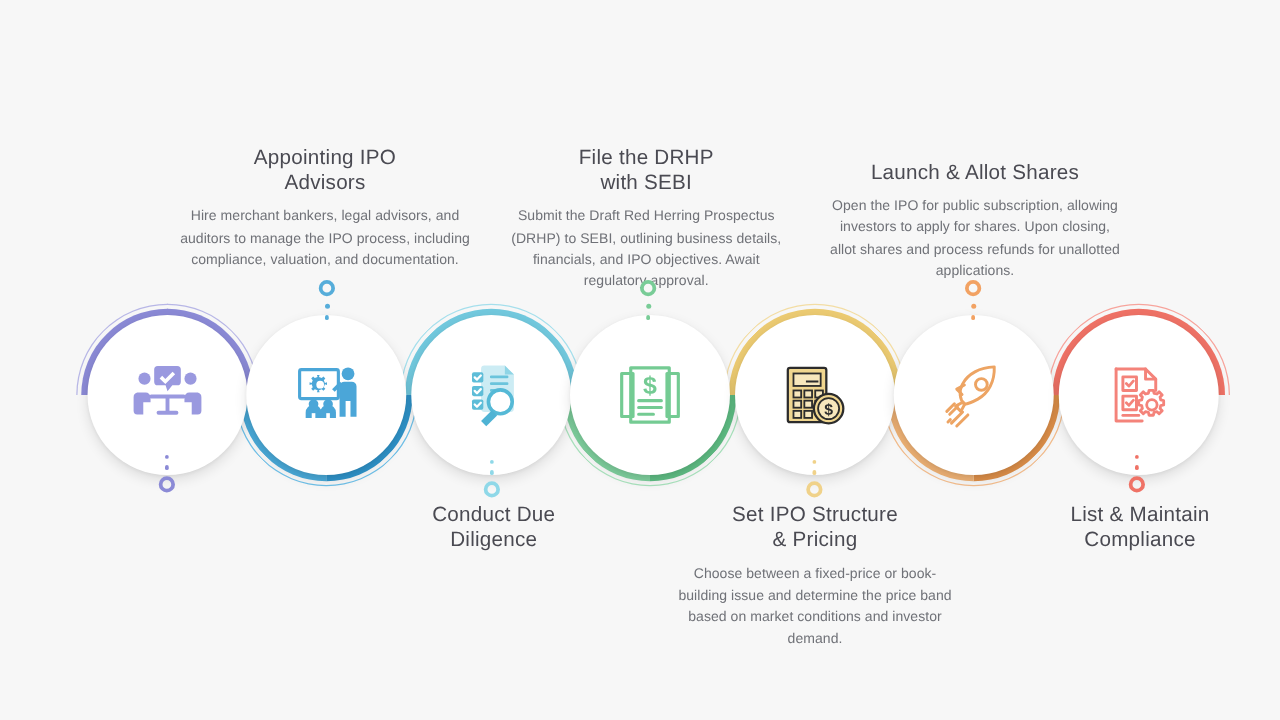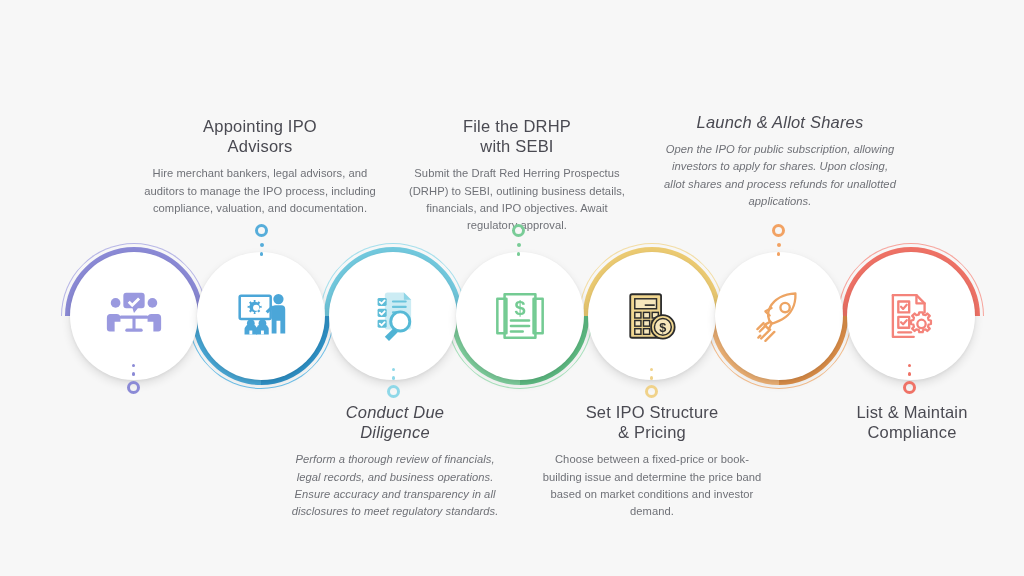--- a/index.html
+++ b/index.html
@@ -88,29 +88,28 @@
   <div class="block" style="left:141px;top:116px;width:238px;">
     <h3><span>Appointing IPO</span><br><span>Advisors</span></h3>
     <p>Hire merchant bankers, legal advisors, and auditors to manage the IPO process, including compliance, valuation, and documentation.</p>
   </div>
 
   <div class="block" style="left:406px;top:116px;width:222px;">
     <h3><span>File the DRHP</span><br><span>with SEBI</span></h3>
     <p>Submit the Draft Red Herring Prospectus (DRHP) to SEBI, outlining business details, financials, and IPO objectives. Await regulatory approval.</p>
   </div>
 
-  <div class="block" style="left:662px;top:112px;width:236px;font-style:italic;">
+  <div class="block" style="left:662px;top:128px;width:236px;">
     <h3><span>Launch &amp; Allot Shares</span></h3>
     <p>Open the IPO for public subscription, allowing investors to apply for shares. Upon closing, allot shares and process refunds for unallotted applications.</p>
   </div>
 
 
-  <div class="block" style="left:285px;top:402px;width:220px;font-style:italic;">
+  <div class="block" style="left:285px;top:402px;width:220px;">
     <h3><span>Conduct Due</span><br><span>Diligence</span></h3>
-    <p>Perform a thorough review of financials, legal records, and business operations. Ensure accuracy and transparency in all disclosures to meet regulatory standards.</p>
   </div>
 
   <div class="block" style="left:542px;top:402px;width:220px;text-align:center;">
     <h3><span>Set IPO Structure</span><br><span>&amp; Pricing</span></h3>
     <p>Choose between a fixed-price or book-building issue and determine the price band based on market conditions and investor demand.</p>
   </div>
 
   <div class="block" style="left:801px;top:402px;width:222px;">
     <h3><span>List &amp; Maintain</span><br><span>Compliance</span></h3>
   </div>

